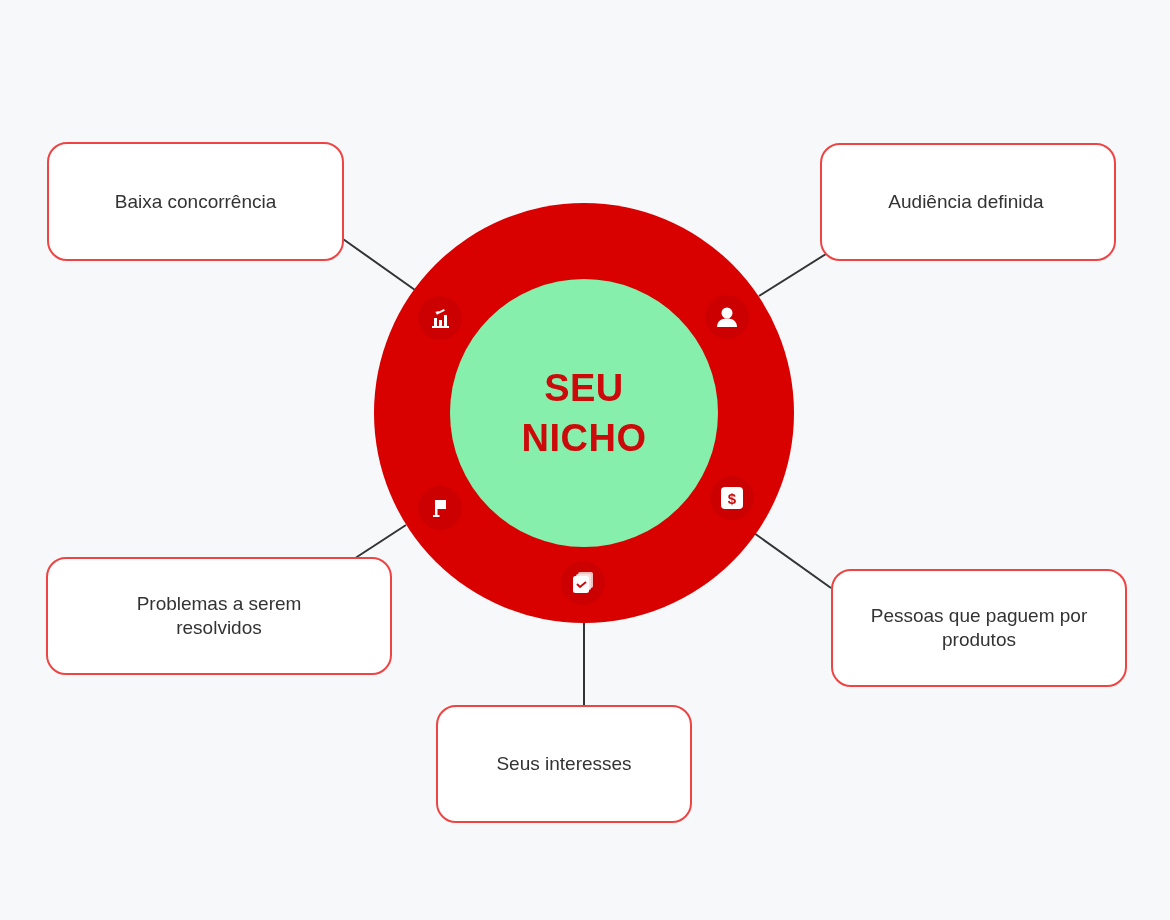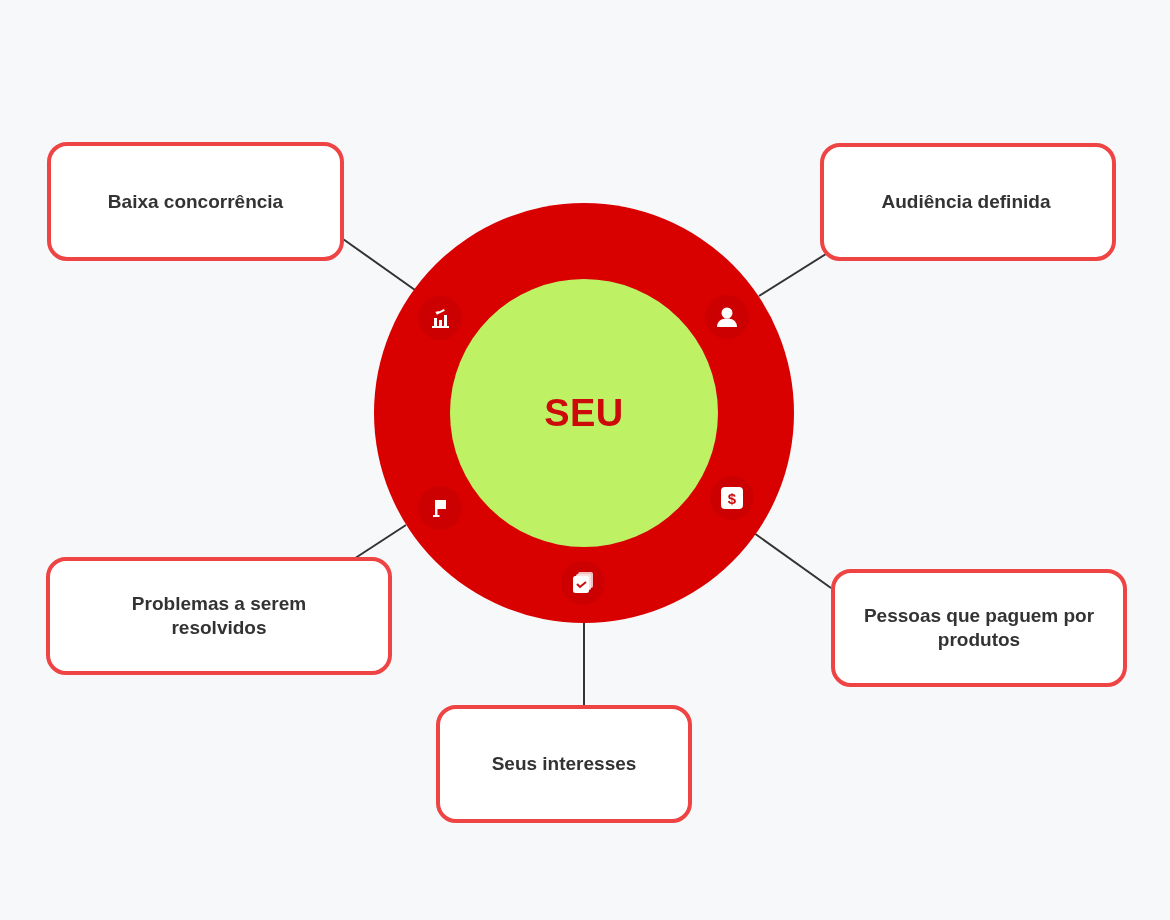--- a/index.html
+++ b/index.html
@@ -4,32 +4,32 @@
 <style>
   html, body { margin: 0; padding: 0; }
   body {
     width: 1170px; height: 920px; background: #f7f8fa;
     position: relative; overflow: hidden;
     font-family: "Liberation Sans", "DejaVu Sans", sans-serif;
   }
   svg.lines { position: absolute; left: 0; top: 0; width: 1170px; height: 920px; }
   .box {
     position: absolute; box-sizing: border-box;
-    background: #ffffff; border: 4px solid #ef4444; border-radius: 20px;
+    background: #ffffff; border: 2px solid #ef4444; border-radius: 20px;
     display: flex; align-items: center; justify-content: center; text-align: center;
-    color: #333333; font-weight: bold; font-size: 19px; line-height: 24px;
+    color: #333333; font-weight: normal; font-size: 19px; line-height: 24px;
     padding: 0 20px;
   }
   .ring {
     position: absolute; left: 374px; top: 203px; width: 420px; height: 420px;
     border-radius: 50%; background: #d90000;
   }
   .core {
     position: absolute; left: 450px; top: 279px; width: 268px; height: 268px;
-    border-radius: 50%; background: #bef264;
+    border-radius: 50%; background: #86efac;
     display: flex; flex-direction: column; align-items: center; justify-content: center;
     color: #cc0a0a; font-weight: bold; font-size: 38px; line-height: 50px; letter-spacing: 0.5px;
   }
   .badge {
     position: absolute; width: 44px; height: 44px; border-radius: 50%;
     background: #cc0000; display: flex; align-items: center; justify-content: center;
   }
   .badge svg { width: 28px; height: 28px; }
 </style>
 </head>
@@ -55,20 +55,21 @@
 <div class="box" style="left:436px;top:705px;width:256px;height:118px;">
   <span>Seus interesses</span>
 </div>
 <div class="box" style="left:46px;top:557px;width:346px;height:118px;">
   <span style="max-width:200px;">Problemas a serem resolvidos</span>
 </div>
 
 <div class="ring"></div>
 <div class="core">
   <span>SEU</span>
+  <span>NICHO</span>
 </div>
 
 <div class="badge" style="left:418px;top:296px;">
   <svg viewBox="0 0 28 28">
       <path d="M6 22h17v2H6z M8 14h3v8H8z M13 16h3v6h-3z M18 11h3v11h-3z M10 9l8-4 0.8 1.7-8 4z M9 8l4-1-1 3z" fill="#fff"></path>
     </svg>
 </div>
 <div class="badge" style="left:705px;top:295px;">
   <svg viewBox="0 0 28 28">
       <circle cx="14" cy="10" r="5.5" fill="#fff"></circle>

